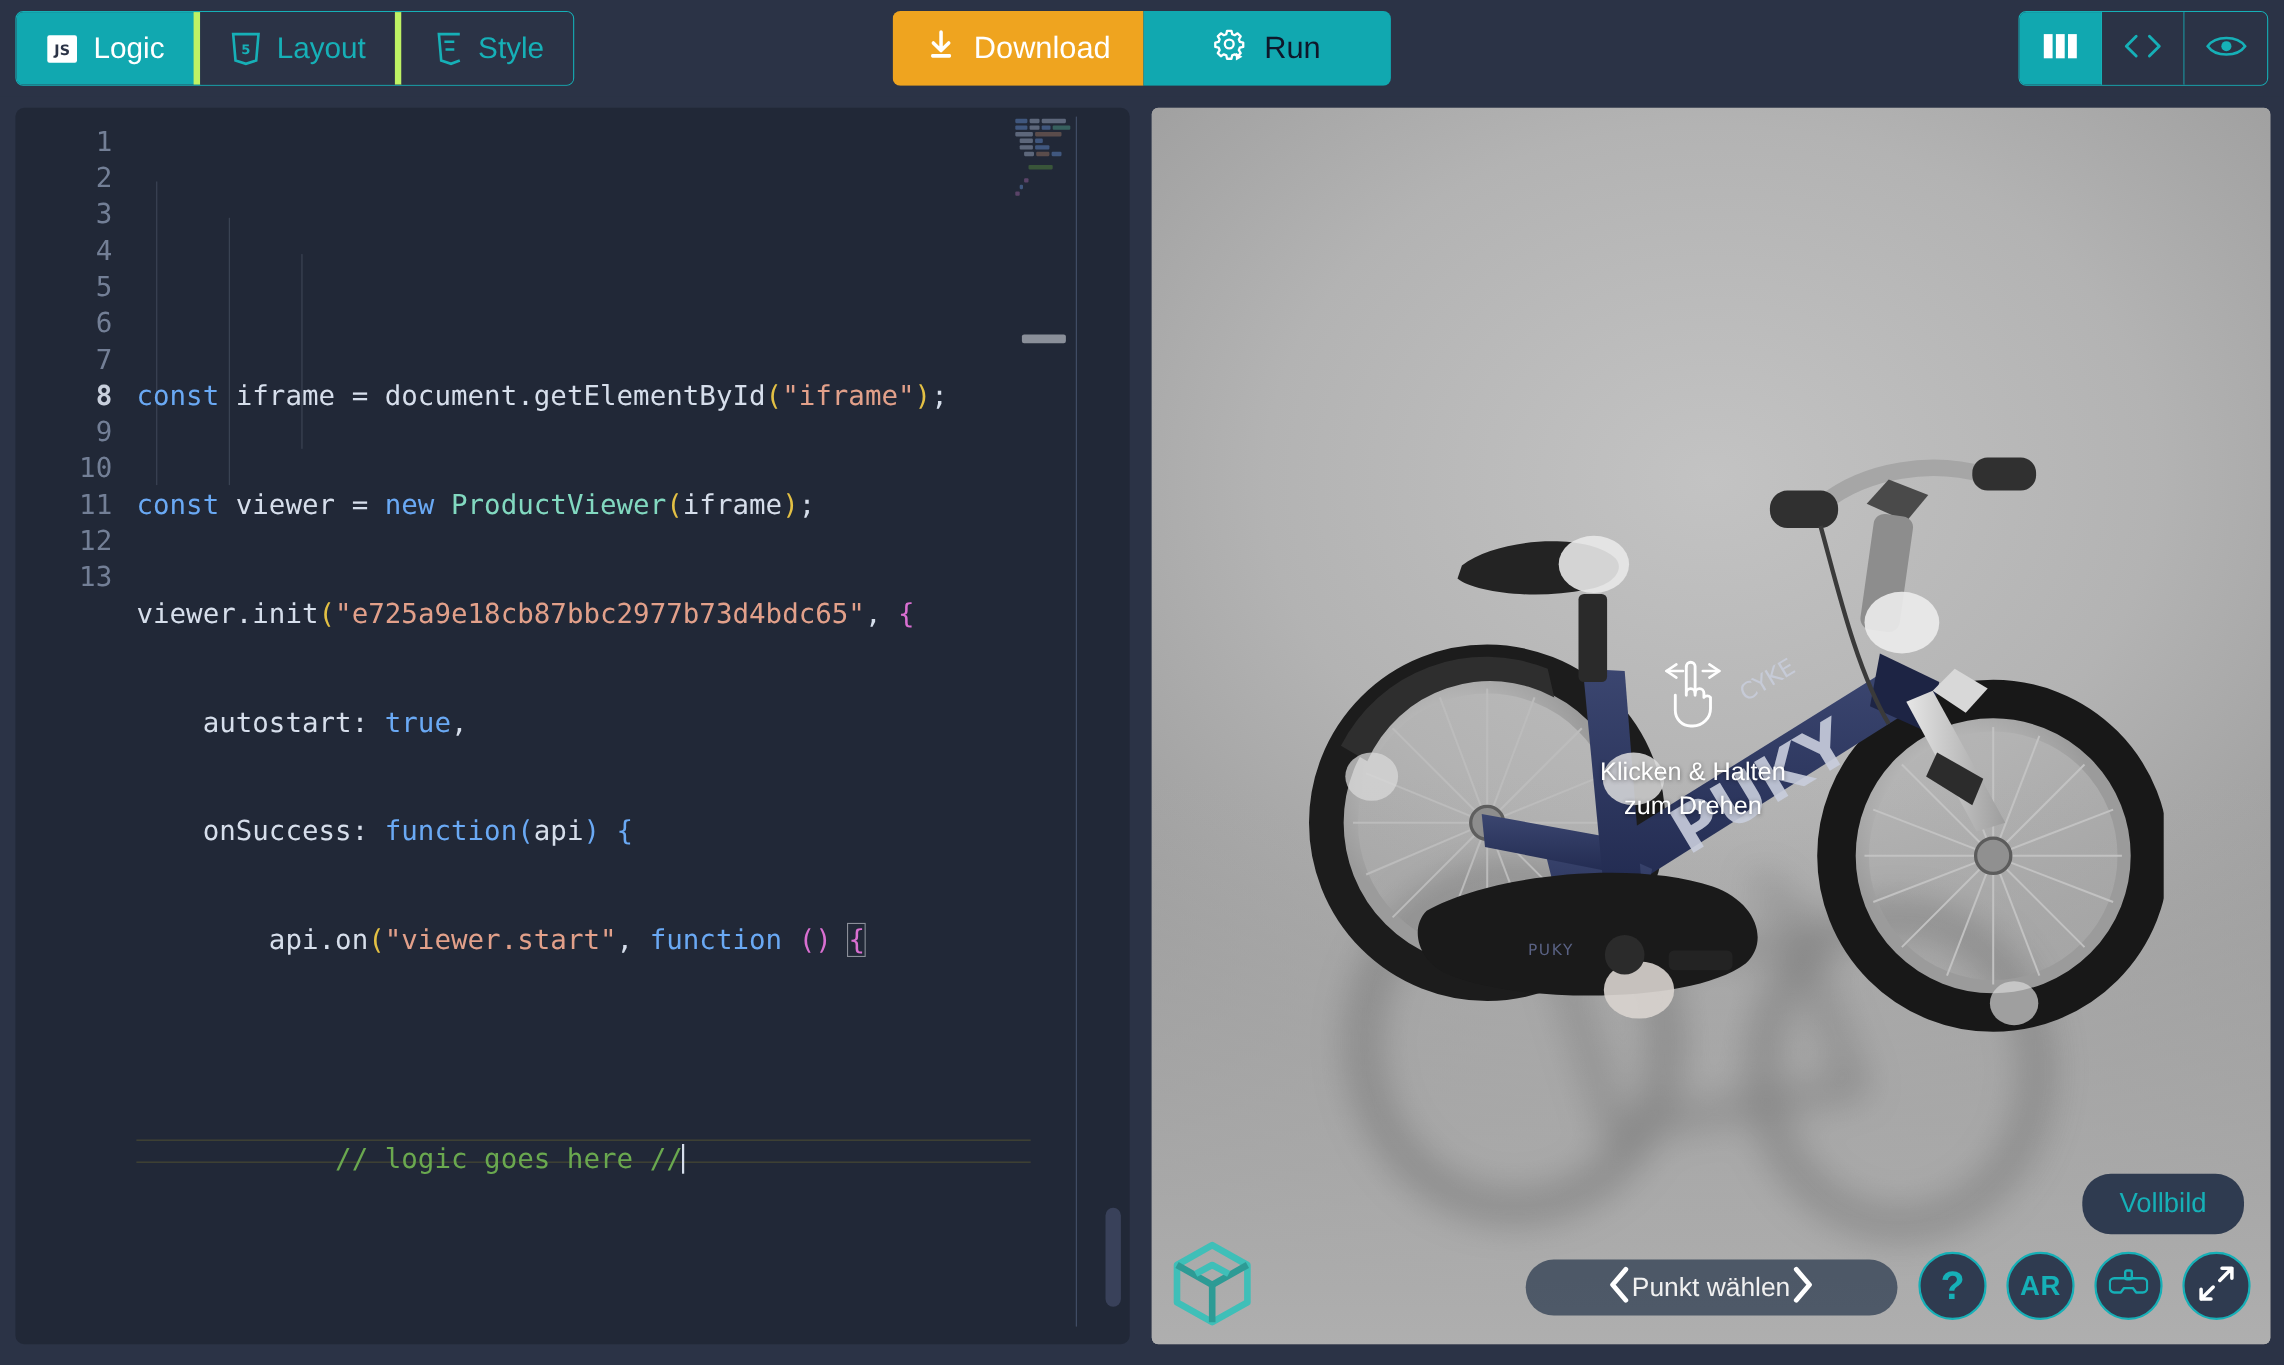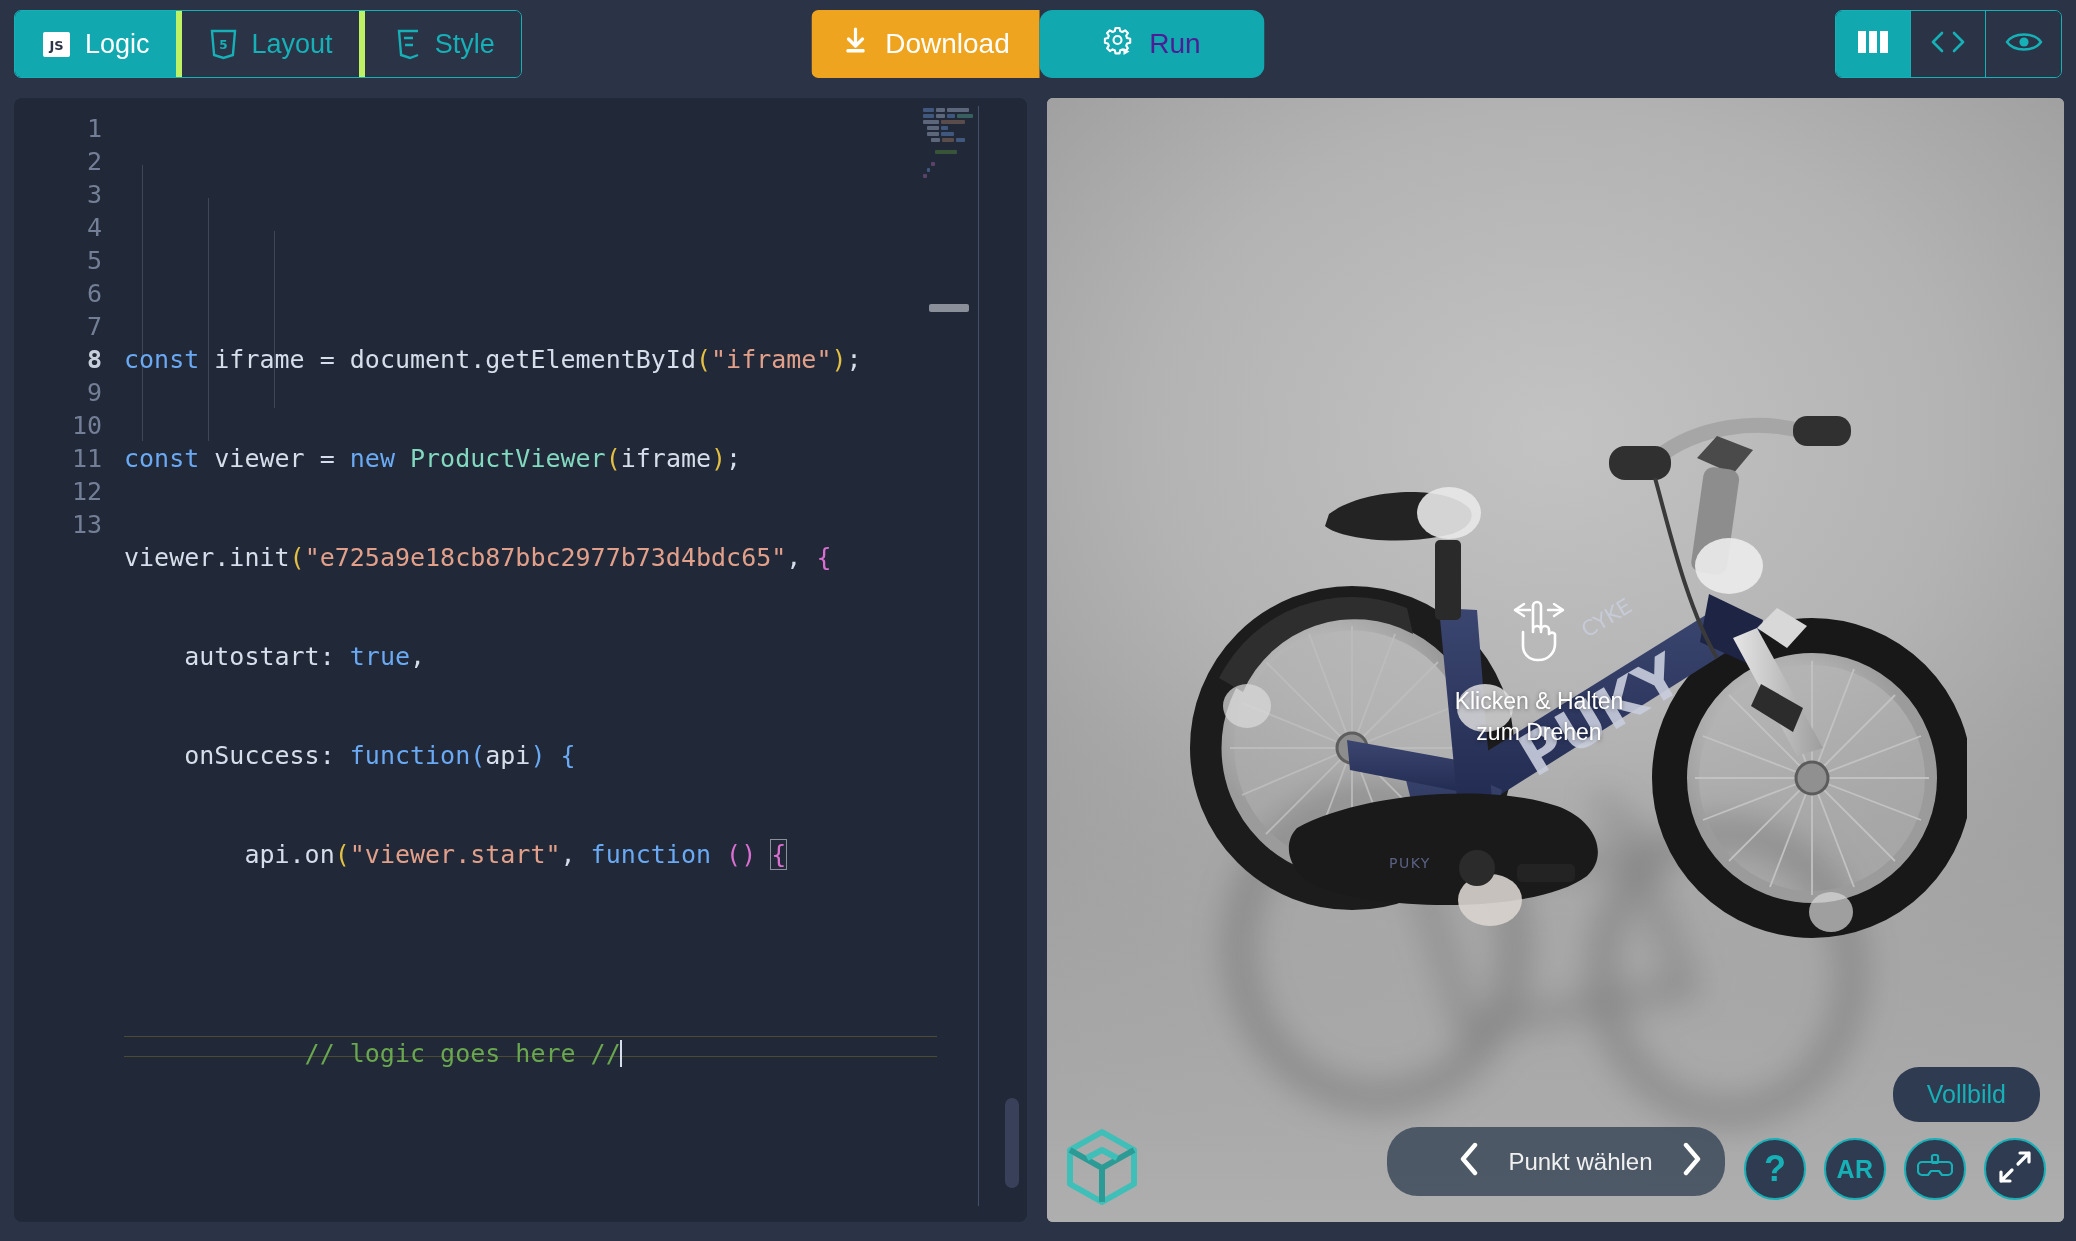--- a/index.html
+++ b/index.html
@@ -34,22 +34,22 @@
     position: absolute; left: 50%; transform: translateX(-50%); top: 10px;
     height: 68px; display: flex; border-radius: 7px; overflow: hidden;
   }
   .btn-download {
     display: flex; align-items: center; justify-content: center; gap: 16px;
     width: 228px; height: 68px; background: #efa41f; color: #ffffff;
     font-size: 28px; cursor: pointer; text-align: center;
   }
   .btn-run {
     display: flex; align-items: center; justify-content: center; gap: 16px;
-    width: 225px; height: 68px; background: #11a8b0; color: #4c1d95;
-    font-size: 28px; cursor: pointer; border-radius: 13px;
+    width: 225px; height: 68px; background: #11a8b0; color: #0f172a;
+    font-size: 28px; cursor: pointer;
   }
 
   .viewgroup {
     position: absolute; right: 14px; top: 10px; height: 68px;
     display: flex; border: 1px solid #16b0b7; border-radius: 7px; overflow: hidden;
   }
   .viewgroup .vbtn {
     display: flex; align-items: center; justify-content: center;
     width: 75px; height: 66px; cursor: pointer;
     background: #2b3346; border-right: 1px solid #16b0b7; color: #16b0b7;
@@ -145,24 +145,24 @@
     font-family: "Liberation Sans", sans-serif;
     font-size: 23px; line-height: 31px;
     text-shadow: 0 1px 4px rgba(0,0,0,.45);
   }
   .hint .hand { display: block; margin: 0 auto 14px auto; }
 
   .logo3d { position: absolute; left: 12px; bottom: 12px; width: 86px; height: 86px; }
 
   .pointbar {
     position: absolute; left: 50%; transform: translateX(-50%); bottom: 26px;
-    width: 338px; height: 69px; border-radius: 31px;
+    width: 338px; height: 51px; border-radius: 31px;
     background: rgba(62,74,92,.86);
-    display: flex; align-items: center; justify-content: flex-end;
-    padding: 0 22px; cursor: pointer; gap: 28px;
+    display: flex; align-items: center; justify-content: center;
+    padding: 0 22px; cursor: pointer;
   }
   .pointbar .pbtn {
     color: #ffffff; font-size: 30px; font-weight: bold; line-height: 1;
     cursor: pointer; user-select: none;
   }
   .pointbar .plabel {
     color: #f0f0f0; font-size: 24px;
     font-family: "Liberation Sans", sans-serif;
   }
 

